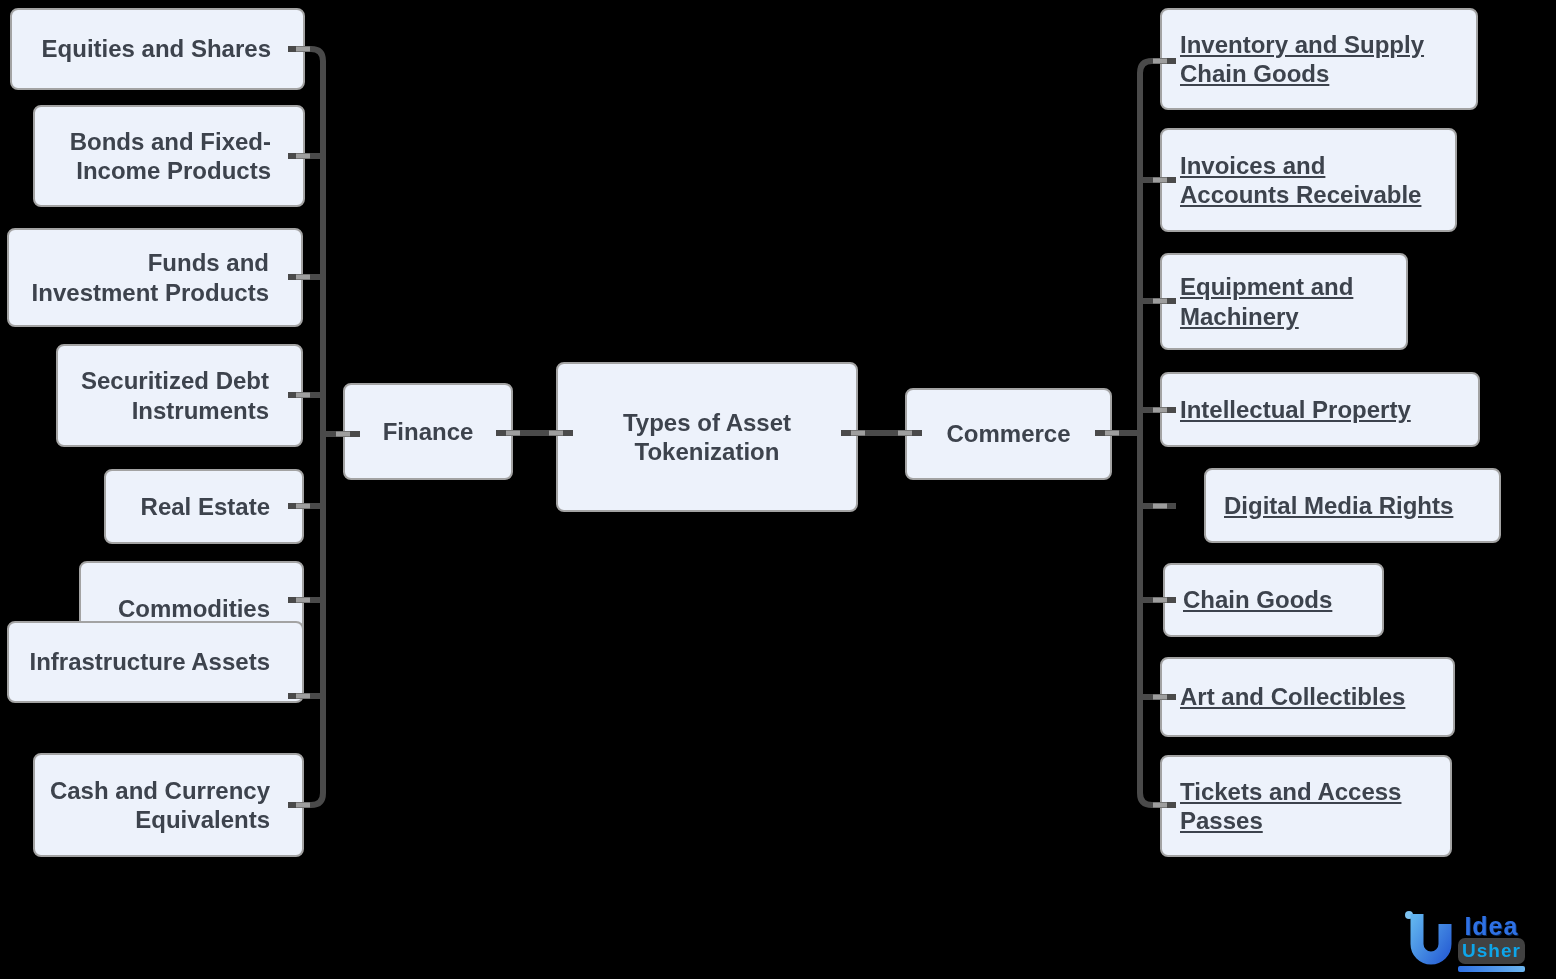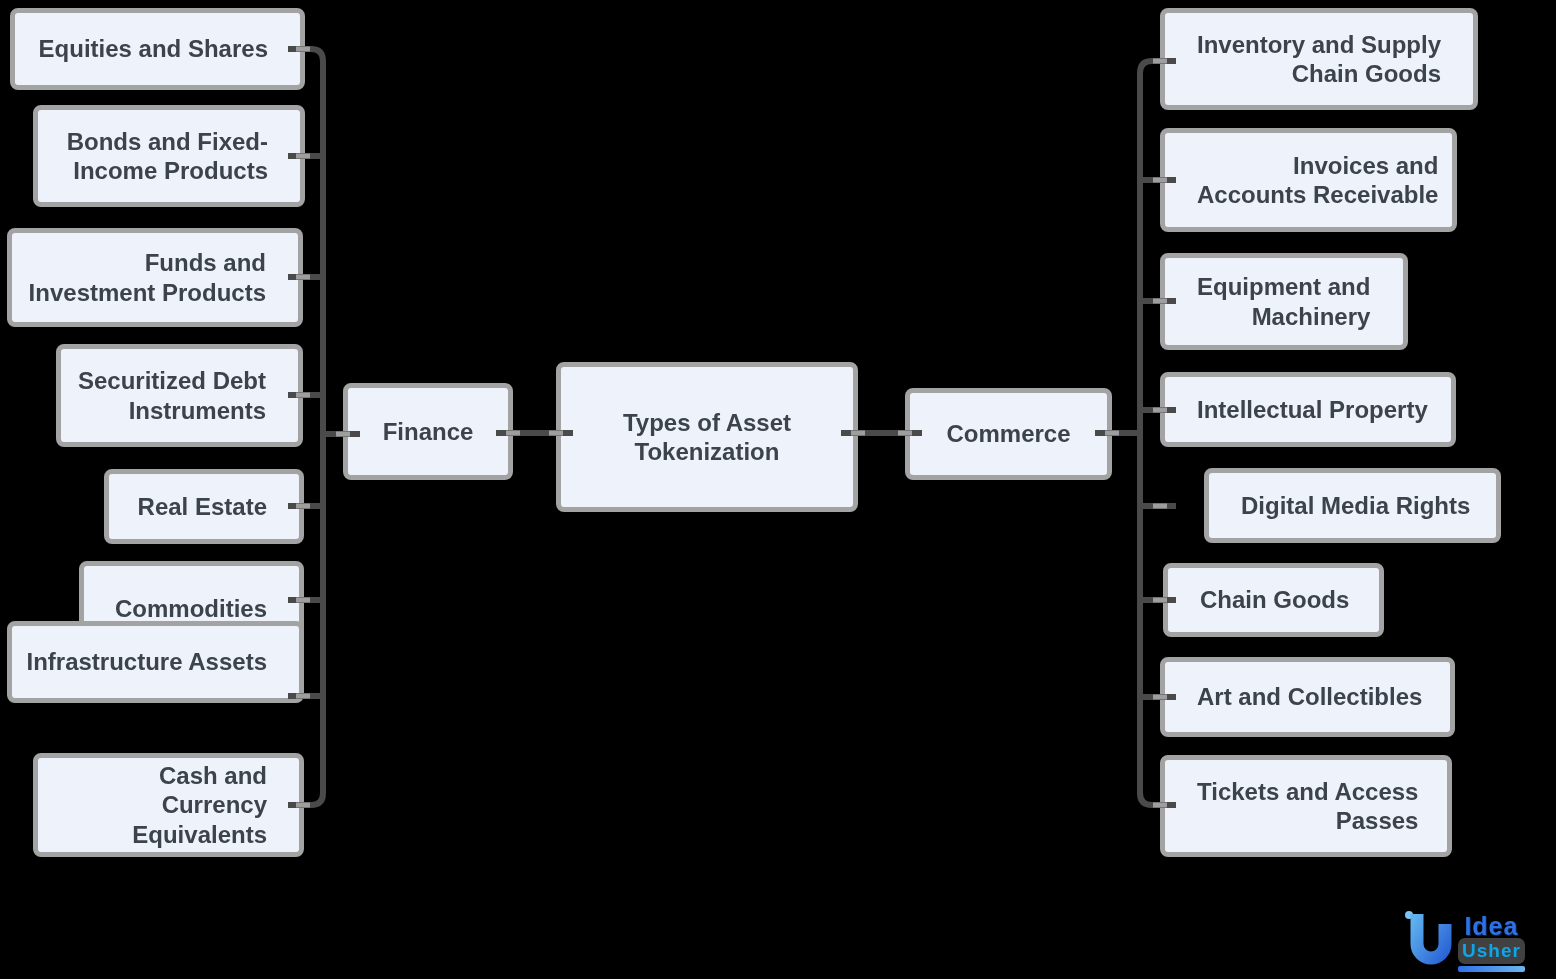--- a/index.html
+++ b/index.html
@@ -7,33 +7,33 @@
     position: relative;
     width: 1556px;
     height: 979px;
     background: #000;
     overflow: hidden;
     font-family: "Liberation Sans", sans-serif;
   }
   .node {
     position: absolute;
     background: #edf2fb;
-    border: 5px solid #a3a3a3;
+    border: 2px solid #a3a3a3;
     border-radius: 8px;
     box-sizing: border-box;
     display: flex;
     align-items: center;
     color: #3d434d;
     font-weight: bold;
     font-size: 24px;
     line-height: 1.22;
   }
   .node span { white-space: pre-line; }
   .node.l { justify-content: flex-end; text-align: right; padding-right: 32px; padding-left: 14px; }
-  .node.r { justify-content: flex-start; text-align: right; padding-left: 32px; padding-right: 12px; }
+  .node.r { justify-content: flex-start; text-align: left; padding-left: 18px; padding-right: 12px; text-decoration: underline; }
   .node.c { justify-content: center; text-align: center; padding: 16px 10px; }
   svg.wires {
     position: absolute;
     left: 0; top: 0;
     pointer-events: none;
   }
   svg.wires path.main { stroke: #4a4a4a; stroke-width: 6; fill: none; }
   svg.wires path.tick { stroke: #9e9e9e; stroke-width: 5; fill: none; }
   .logo {
     position: absolute;
@@ -120,21 +120,21 @@
 Chain Goods</span>
   </div>
   <div class="node r" style="left:1160px;top:128px;width:297px;height:104px">
     <span>Invoices and
 Accounts Receivable</span>
   </div>
   <div class="node r" style="left:1160px;top:253px;width:248px;height:97px">
     <span>Equipment and
 Machinery</span>
   </div>
-  <div class="node r" style="left:1160px;top:372px;width:296px;height:75px">
+  <div class="node r" style="left:1160px;top:372px;width:320px;height:75px">
     <span>Intellectual Property</span>
   </div>
   <div class="node r" style="left:1204px;top:468px;width:297px;height:75px">
     <span>Digital Media Rights</span>
   </div>
   <div class="node r" style="left:1163px;top:563px;width:221px;height:74px">
     <span>Chain Goods</span>
   </div>
   <div class="node r" style="left:1160px;top:657px;width:295px;height:80px">
     <span>Art and Collectibles</span>

